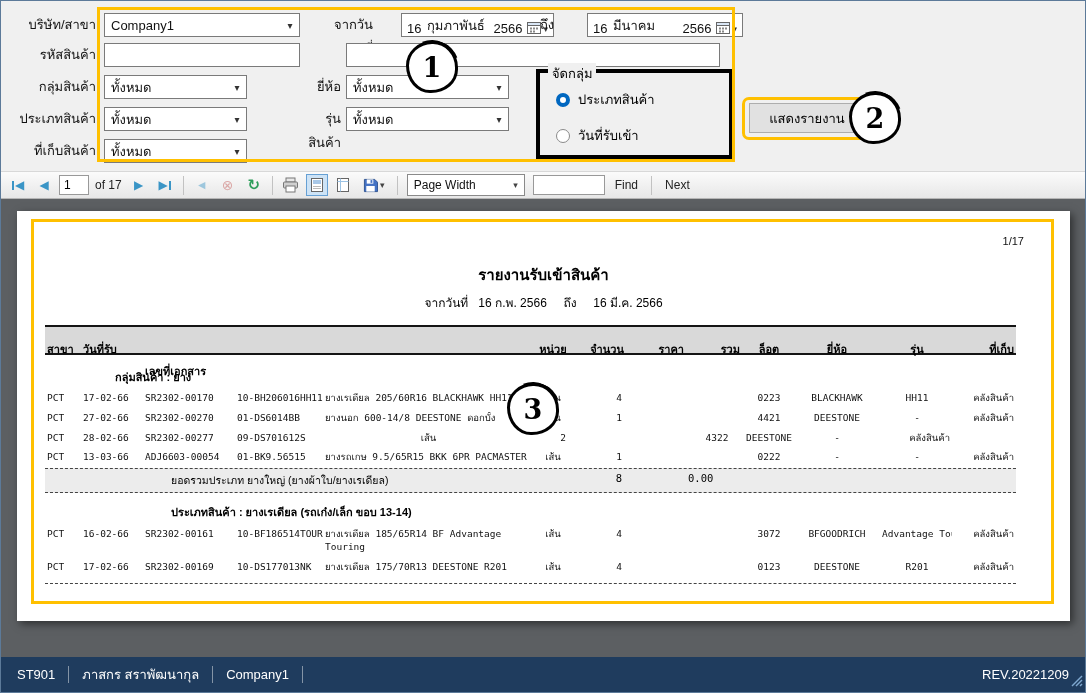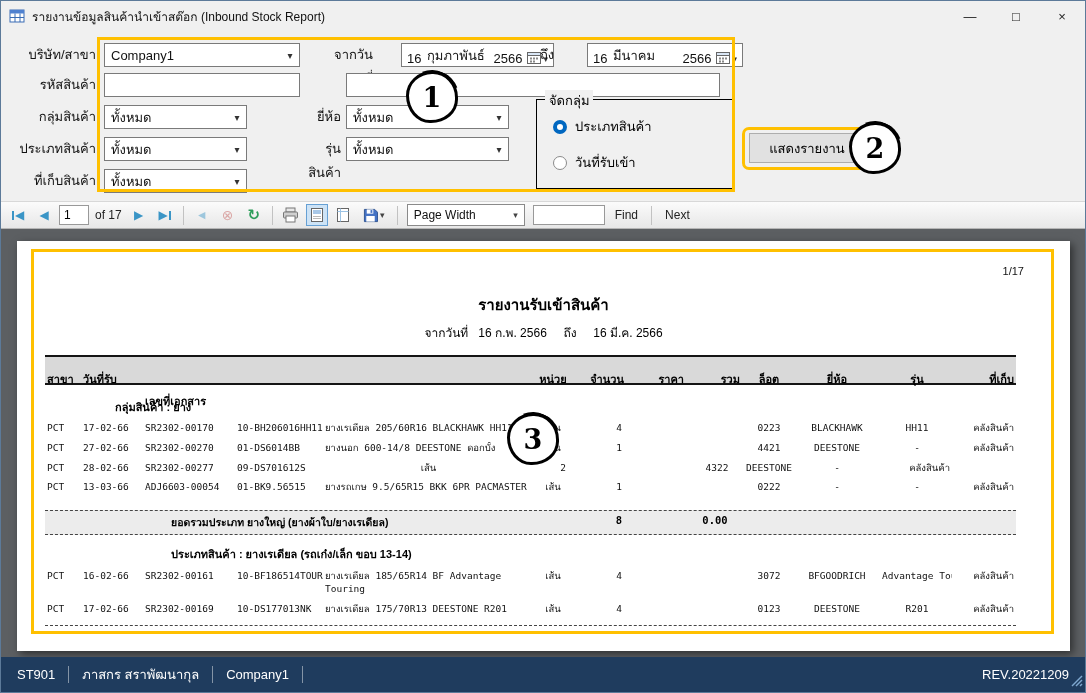--- a/index.html
+++ b/index.html
@@ -19,21 +19,21 @@
   .filter-panel { flex:0 0 170px; position:relative; background:#f0f0f0; }
   .flabel { position:absolute; width:95px; text-align:right; height:24px; line-height:24px; font-size:13px; color:#111; }
   .ctrl { position:absolute; height:24px; background:#fff; border:1px solid #7a7a7a; font-size:13px; color:#111; }
   .combo { display:flex; align-items:center; padding-left:6px; }
   .combo .arrow { margin-left:auto; width:18px; text-align:center; color:#333; font-size:10px; }
   .datepick { display:flex; align-items:flex-end; padding:0 5px;margin-left:24px; }
   .dp-day { width:20px; }
   .dp-month { flex:1; overflow:hidden; white-space:nowrap; }
   .dp-year { width:34px; }
   .dp-icons { display:flex; align-items:center; gap:2px; color:#333; font-size:9px; }
-  .groupbox { position:absolute; left:535px; top:68px; width:197px; height:90px; border:1px solid #000000; }
+  .groupbox { position:absolute; left:535px; top:68px; width:197px; height:90px; border:4px solid #000000; }
   .gb-label { position:absolute; top:-10px; left:8px; padding:0 4px; background:#f0f0f0; font-size:13px; }
   .radio-row { position:absolute; left:16px; display:flex; align-items:center; gap:8px; font-size:13px; }
   .radio { width:14px; height:14px; border-radius:50%; background:#fff; border:1px solid #8a8a8a; flex:0 0 auto; }
   .radio.checked { border:4px solid #0067c0; }
   .btn-show { position:absolute; left:748px; top:102px; width:116px; height:30px; background:#e1e1e1;
               border:1px solid #adadad; font-size:13px; display:flex; align-items:center; justify-content:center; }
 
   
   .hl { position:absolute; border:3px solid #ffc000; z-index:5; pointer-events:none; }
   .hl-form { left:96px; top:6px; width:638px; height:155px; }
@@ -90,53 +90,38 @@
   .rpt-group { font-weight:bold; font-size:11px; margin:13px 0 2px 70px; }
   .rpt-type { font-weight:bold; font-size:11px; margin:4px 0 3px 126px; }
   .rpt-row { display:grid; grid-template-columns:var(--cols); font-family:"DejaVu Sans Mono",monospace;
              font-size:9.5px; color:#111; padding:4px 0 3px; line-height:1.35; }
   .rpt-row .c { overflow:hidden; white-space:nowrap; padding-left:2px; }
   .rpt-row .c-desc { white-space:pre-line; }
   .rpt-row .c-center { text-align:center; }
   .rpt-row .c-right { text-align:right; padding-right:6px; }
   .rpt-row .c-store { text-align:right; padding-right:2px; }
   .rpt-total { display:grid; grid-template-columns:var(--cols); background:#ececec; border-top:1px dashed #444;
-               border-bottom:1px dashed #444; font-size:10.5px; font-weight:bold; padding:3px 0; margin-top:13px; }
+               border-bottom:1px dashed #444; font-size:10.5px; font-weight:normal; padding:3px 0; margin-top:1px; }
   .rpt-total .t-label { grid-column:1/6; padding-left:126px; }
   .rpt-total .t-qty { grid-column:7; text-align:right; padding-right:6px; font-family:"DejaVu Sans Mono",monospace; }
-  .rpt-total .t-sum { grid-column:9; text-align:center; padding-right:2px; font-family:"DejaVu Sans Mono",monospace; }
+  .rpt-total .t-sum { grid-column:9; text-align:left; padding-right:2px; font-family:"DejaVu Sans Mono",monospace; }
   .rpt-dash { border-top:1px dashed #444; margin-top:6px; }
 
   
   .statusbar { flex:0 0 35px; background:#1f3c5e; color:#fff; display:flex; align-items:center;
                padding:0 16px; gap:13px; font-size:13px; position:relative; }
   .sb-sep { width:1px; height:17px; background:rgba(255,255,255,.45); }
   .sb-right { margin-left:auto; }
   .grip { position:absolute; right:2px; bottom:2px; }
 </style>
 </head>
 <body>
 
 <div class="window">
 
-  <div class="titlebar">
-    <span class="app-icon">
-      <svg width="16" height="16" viewBox="0 0 16 16">
-        <rect x="1" y="2" width="14" height="12" fill="#fff" stroke="#3a6db5"></rect>
-        <rect x="1" y="2" width="14" height="3.5" fill="#4f81d0"></rect>
-        <path d="M6 5.5v8.5M11 5.5v8.5M1 9.5h14" stroke="#3a6db5" fill="none"></path>
-      </svg>
-    </span>
-    <span class="win-title">รายงานข้อมูลสินค้านำเข้าสต๊อก (Inbound Stock Report)</span>
-    <div class="win-controls">
-      <div class="win-btn">—</div>
-      <div class="win-btn">□</div>
-      <div class="win-btn">×</div>
-    </div>
-  </div>
 
   <div class="filter-panel">
     <div class="hl hl-form"></div>
 
     <span class="flabel" style="left:0;top:12px">บริษัท/สาขา</span>
     <div class="ctrl combo" style="left:103px;top:12px;width:196px">
       <span>Company1</span>
       <span class="arrow">▾</span>
     </div>
     <span class="flabel" style="left:330px;top:12px;width:42px">จากวันที่</span>

